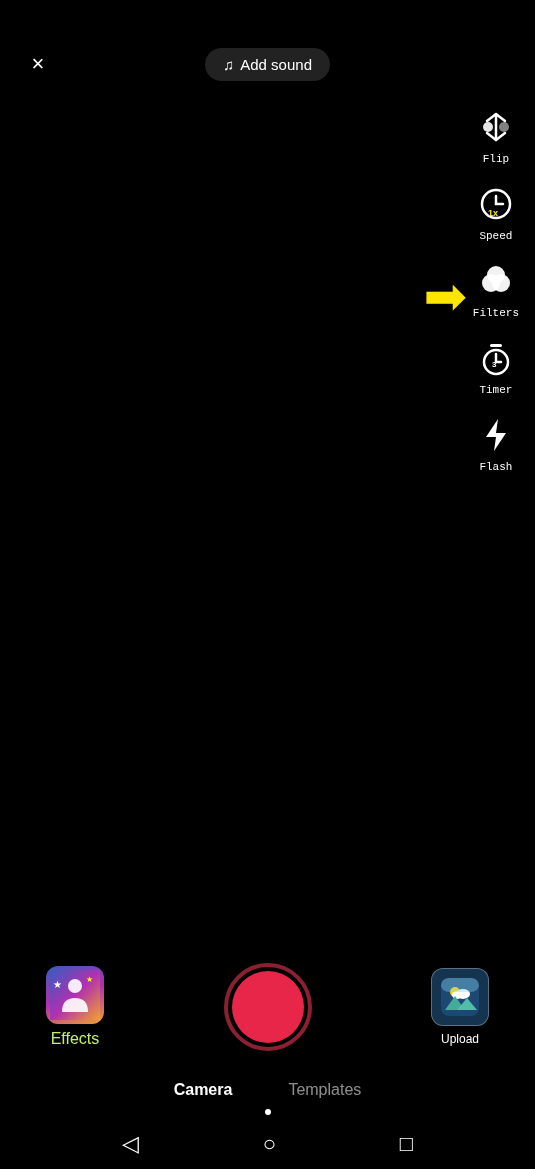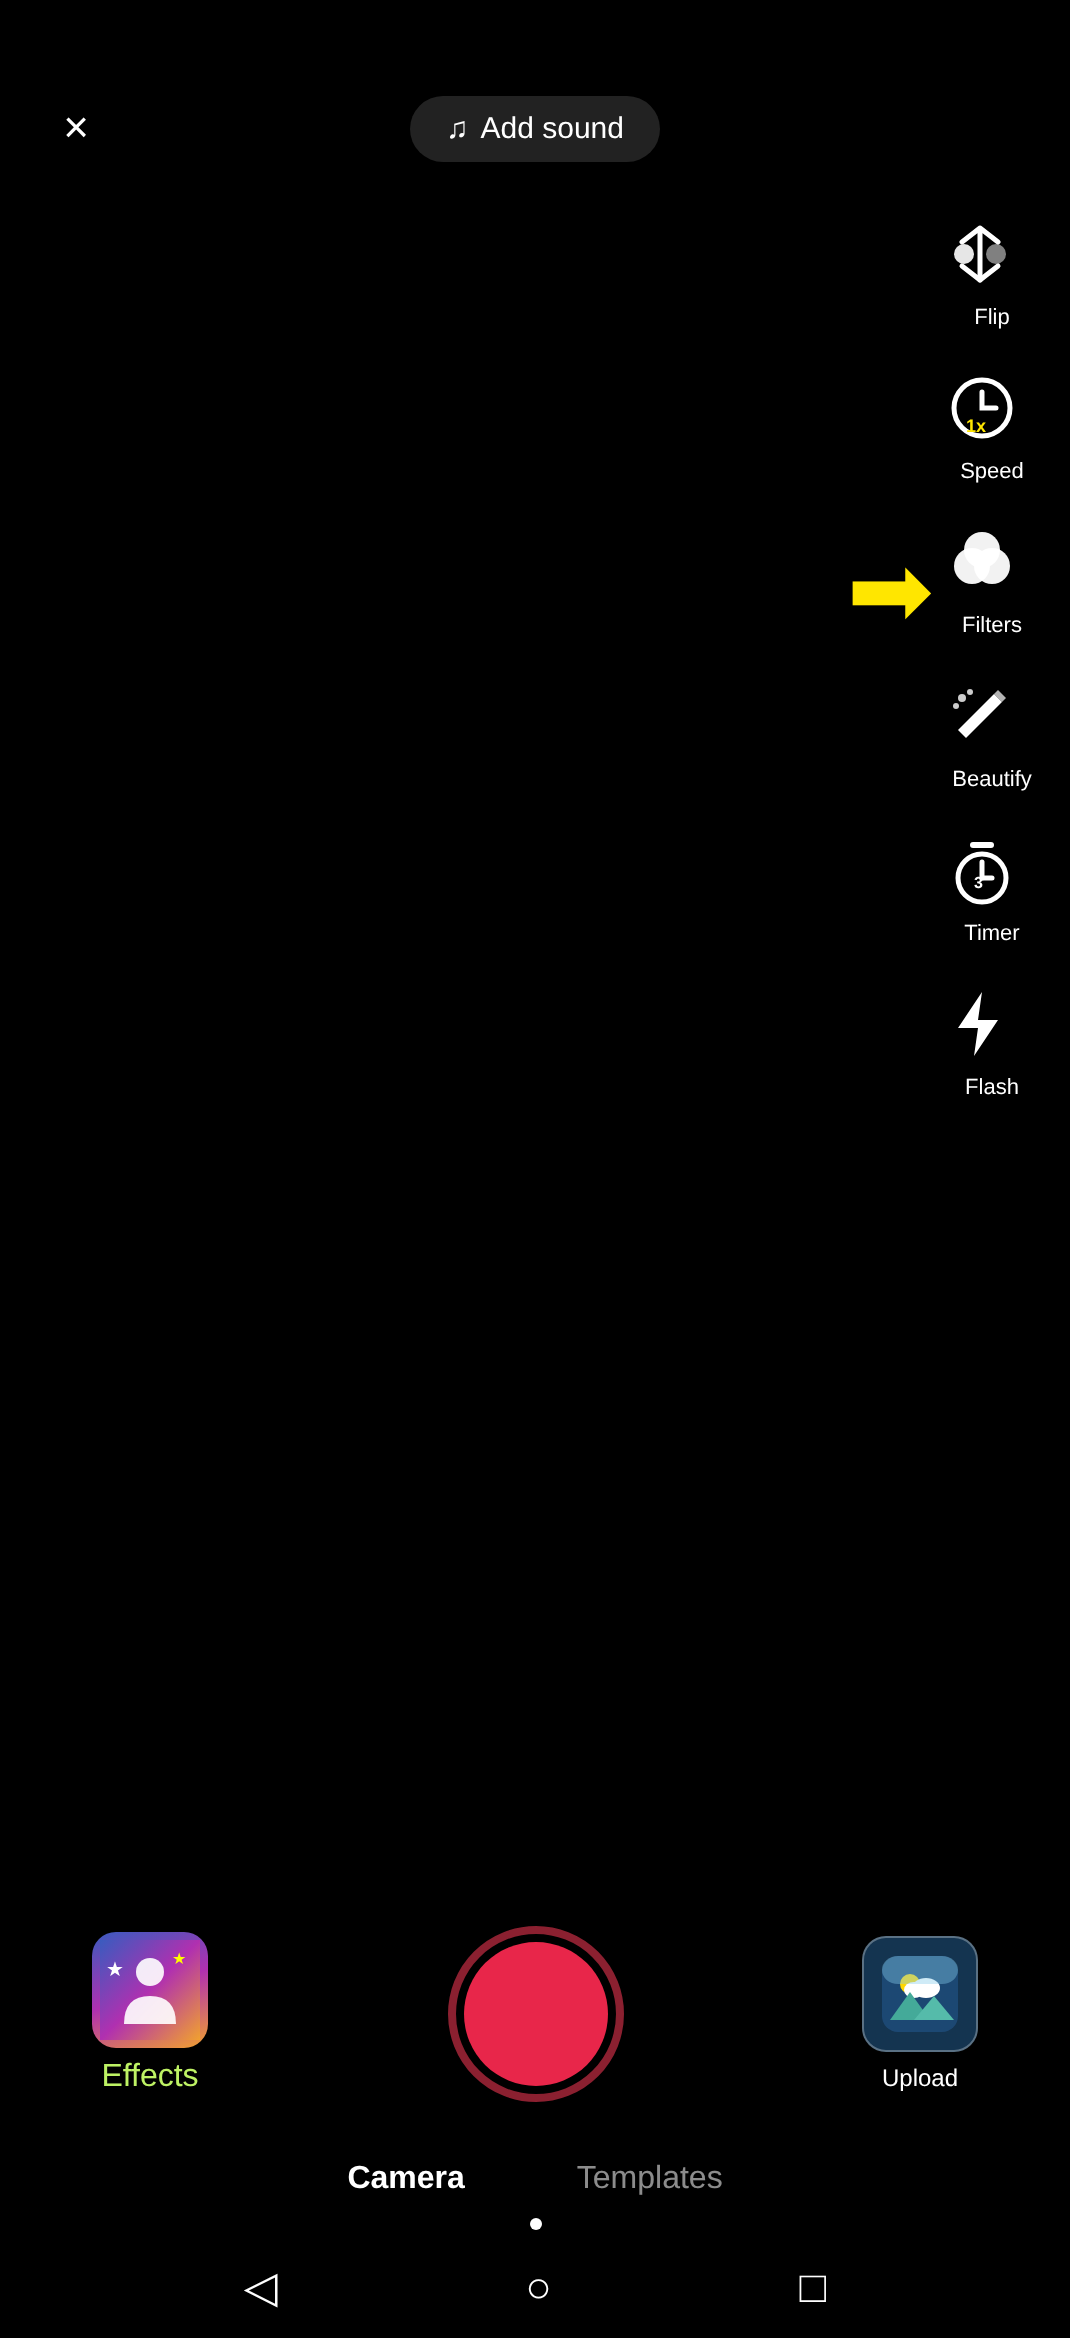--- a/index.html
+++ b/index.html
@@ -75,27 +75,28 @@
     .tool-item {
       display: flex;
       flex-direction: column;
       align-items: center;
       gap: 3px;
       cursor: pointer;
       padding: 4px;
     }
     .tool-icon {
       width: 46px; height: 46px;
-      display: flex; align-items: center; 
+      display: flex; align-items: center; justify-content: center;
       font-size: 26px;
     }
     .tool-label {
       font-size: 11px;
       color: #fff;
       text-align: right;
+      font-family: Liberation Mono, monospace;
     }
 
     
     .yellow-arrow {
       position: absolute;
       right: 68px;
       top: 270px;
       font-size: 52px;
       color: #FFE600;
       z-index: 15;
@@ -309,33 +310,20 @@
     <div class="tool-icon">
       <svg width="36" height="36" viewBox="0 0 36 36" fill="white">
         <circle cx="13" cy="20" r="9" fill="white" opacity="0.95"></circle>
         <circle cx="23" cy="20" r="9" fill="white" opacity="0.95"></circle>
         <circle cx="18" cy="12" r="9" fill="white" opacity="0.95"></circle>
       </svg>
     </div>
     <span class="tool-label">Filters</span>
   </div>
 
-  <div class="tool-item">
-    <div class="tool-icon">
-      <svg width="34" height="34" viewBox="0 0 34 34" fill="white">
-        <rect x="6" y="16" width="22" height="3" rx="1.5" fill="white" transform="rotate(-45 17 17)"></rect>
-        <polygon points="24,6 28,10 10,28 6,24" fill="white"></polygon>
-        <polygon points="26,4 30,8 28,10 24,6" fill="white" opacity="0.7"></polygon>
-        <circle cx="8" cy="8" r="2" fill="white" opacity="0.8"></circle>
-        <circle cx="12" cy="5" r="1.5" fill="white" opacity="0.8"></circle>
-        <circle cx="5" cy="12" r="1.5" fill="white" opacity="0.8"></circle>
-      </svg>
-    </div>
-    <span class="tool-label">Beautify</span>
-  </div>
 
   <div class="tool-item timer-badge">
     <div class="tool-icon" style="position:relative;">
       <svg width="36" height="36" viewBox="0 0 36 36" fill="white">
         <rect x="12" y="4" width="12" height="3" rx="1.5" fill="white"></rect>
         <circle cx="18" cy="22" r="12" stroke="white" stroke-width="2.5" fill="none"></circle>
         <line x1="18" y1="14" x2="18" y2="22" stroke="white" stroke-width="2.5" stroke-linecap="round"></line>
         <line x1="18" y1="22" x2="23" y2="22" stroke="white" stroke-width="2.5" stroke-linecap="round"></line>
         <text x="14" y="27" font-size="8" fill="white" font-weight="bold">3</text>
       </svg>

